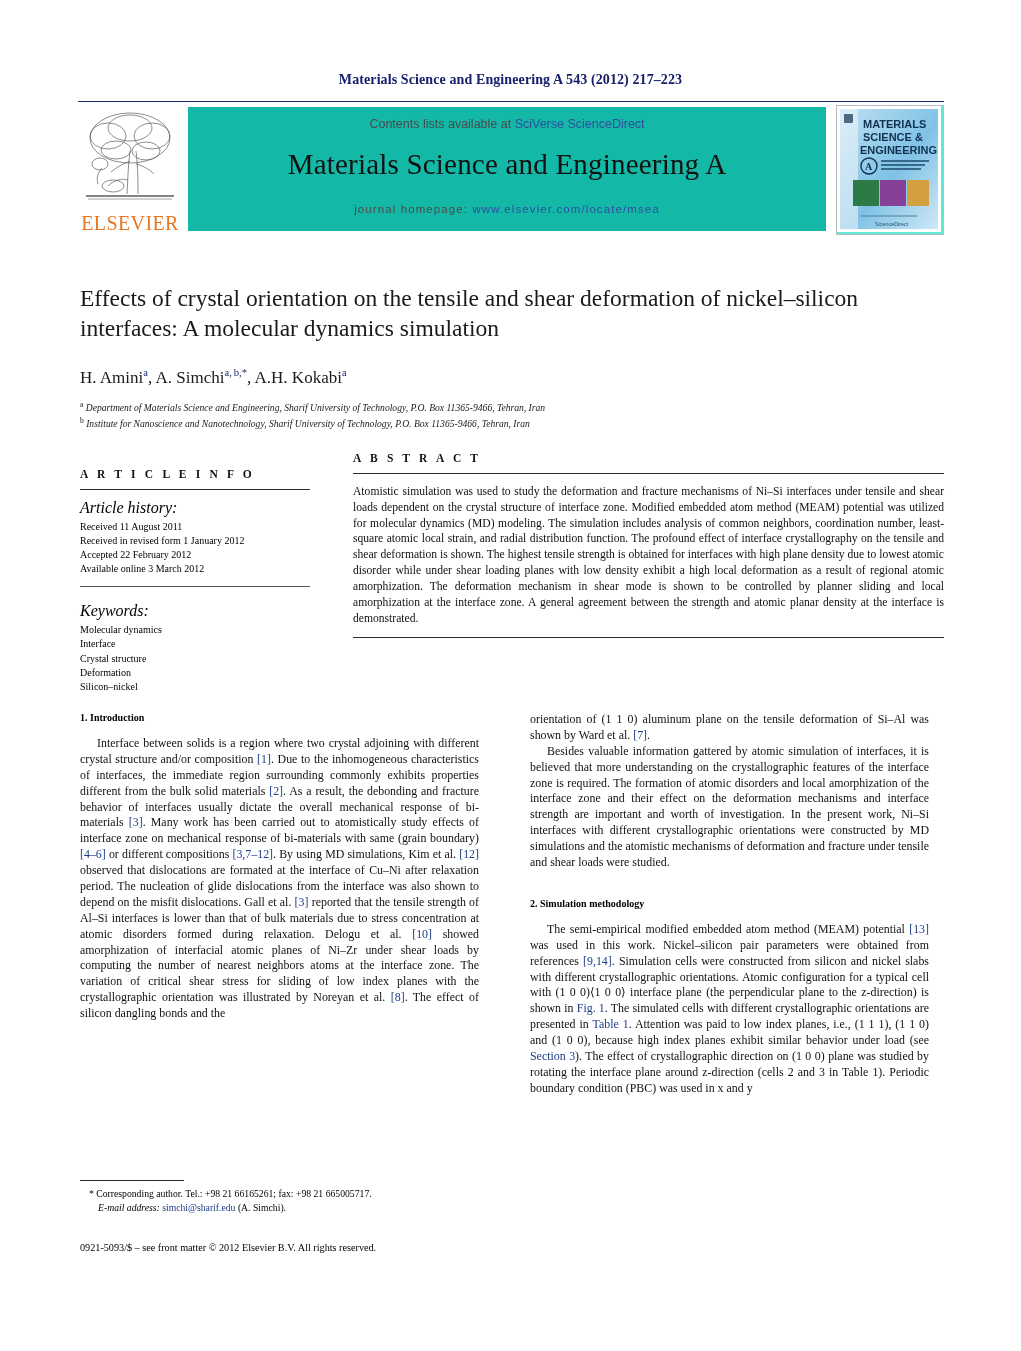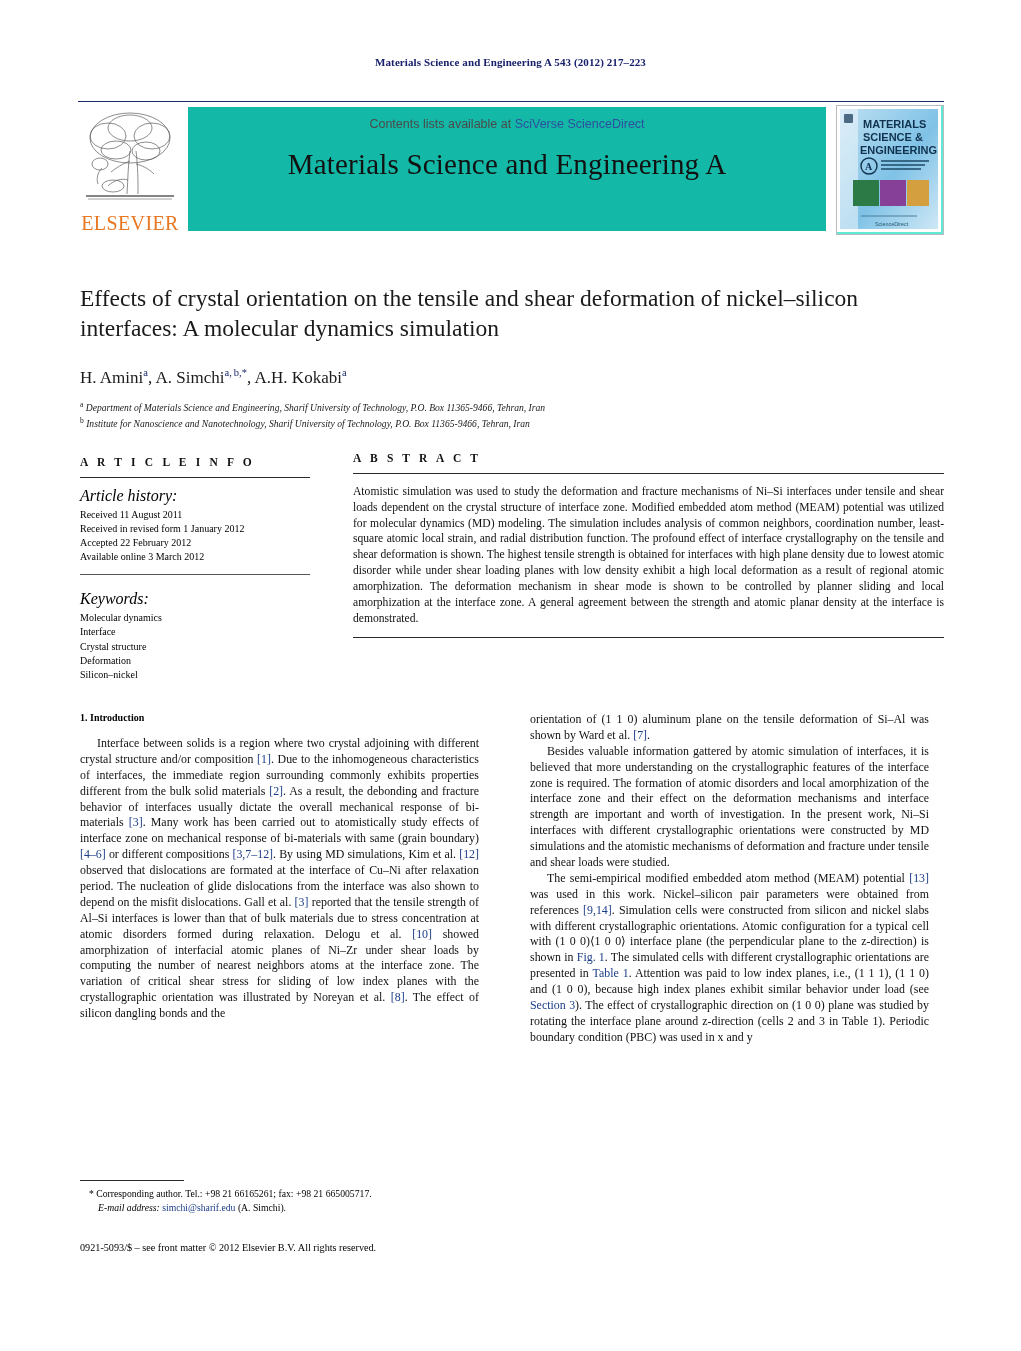--- a/index.html
+++ b/index.html
@@ -18,27 +18,27 @@
   .page {
     position: relative;
     width: 1021px;
     height: 1351px;
     background: #fff;
   }
 
   
   .running-head {
     position: absolute;
-    top: 56px;
+    top: 72px;
     left: 0;
     width: 1021px;
     text-align: center;
     font-family: "Liberation Serif", serif;
     font-weight: bold;
-    font-size: 11px;
+    font-size: 14px;
     color: #18206b;
     letter-spacing: 0.1px;
   }
 
   
   .masthead {
     position: absolute;
     top: 101px;
     left: 78px;
     width: 866px;
@@ -136,21 +136,21 @@
     font-family: "Liberation Serif", serif;
     font-style: italic;
     font-size: 9.6px;
     line-height: 1.5;
     color: #1a1a1a;
   }
   .affil sup { font-style: normal; font-size: 7.5px; }
 
   
   .info-abstract { position: absolute; left: 80px; top: 452px; width: 864px; }
-  .col-info { position: absolute; left: 0; top: 4px; width: 230px; }
+  .col-info { position: absolute; left: 0; top: 16px; width: 230px; }
   .col-abs  { position: absolute; left: 273px; top: 0; width: 591px; }
 
   .sec-head {
     font-family: "Liberation Serif", serif;
     font-weight: bold;
     font-size: 11.5px;
     letter-spacing: 3.2px;
     color: #111;
   }
   .rule { border-top: 1px solid #2b2b2b; margin-top: 9px; }
@@ -272,20 +272,21 @@
           </g>
           <line x1="8" y1="90" x2="96" y2="90" stroke="#5c5c5c" stroke-width="1.4"></line>
           <line x1="10" y1="93" x2="94" y2="93" stroke="#8b8b8b" stroke-width="0.8"></line>
         </svg>
         <div class="elsevier-word">ELSEVIER</div>
       </div>
 
       <div class="grey-band">
         <div class="contents-line"><span>Contents lists available at </span><span class="sd-link">SciVerse ScienceDirect</span></div>
         <div class="journal-title">Materials Science and Engineering A</div>
+        <div class="homepage-line"><span>journal homepage: </span><span class="hp-url">www.elsevier.com/locate/msea</span></div>
       </div>
 
       <div class="cover-thumb">
         <svg width="104" height="126" viewBox="0 0 104 126">
           <defs>
             <linearGradient id="skyg" x1="0" y1="0" x2="1" y2="1">
               <stop offset="0%" stop-color="#bfe0f2"></stop>
               <stop offset="55%" stop-color="#7fc2e6"></stop>
               <stop offset="100%" stop-color="#cfe8f6"></stop>
             </linearGradient>
@@ -362,20 +363,21 @@
   <div class="body-cols">
 
     <div class="bcol bcol-left">
       <div class="body-head">1.  Introduction</div>
       <p class="bp" style="text-indent:17px"><span>Interface between solids is a region where two crystal adjoining with different crystal structure and/or composition </span><span class="ref">[1]</span><span>. Due to the inhomogeneous characteristics of interfaces, the immediate region surrounding commonly exhibits properties different from the bulk solid materials </span><span class="ref">[2]</span><span>. As a result, the debonding and fracture behavior of interfaces usually dictate the overall mechanical response of bi-materials </span><span class="ref">[3]</span><span>. Many work has been carried out to atomistically study effects of interface zone on mechanical response of bi-materials with same (grain boundary) </span><span class="ref">[4–6]</span><span> or different compositions </span><span class="ref">[3,7–12]</span><span>. By using MD simulations, Kim et al. </span><span class="ref">[12]</span><span> observed that dislocations are formated at the interface of Cu–Ni after relaxation period. The nucleation of glide dislocations from the interface was also shown to depend on the misfit dislocations. Gall et al. </span><span class="ref">[3]</span><span> reported that the tensile strength of Al–Si interfaces is lower than that of bulk materials due to stress concentration at atomic disorders formed during relaxation. Delogu et al. </span><span class="ref">[10]</span><span> showed amorphization of interfacial atomic planes of Ni–Zr under shear loads by computing the number of nearest neighbors atoms at the interface zone. The variation of critical shear stress for sliding of low index planes with the crystallographic orientation was illustrated by Noreyan et al. </span><span class="ref">[8]</span><span>. The effect of silicon dangling bonds and the</span></p>
     </div>
 
     <div class="bcol bcol-right">
       <p class="bp"><span>orientation of (1 1 0) aluminum plane on the tensile deformation of Si–Al was shown by Ward et al. </span><span class="ref">[7]</span><span>.</span></p>
       <p class="bp">Besides valuable information gattered by atomic simulation of interfaces, it is believed that more understanding on the crystallographic features of the interface zone is required. The formation of atomic disorders and local amorphization of the interface zone and their effect on the deformation mechanisms and interface strength are important and worth of investigation. In the present work, Ni–Si interfaces with different crystallographic orientations were constructed by MD simulations and the atomistic mechanisms of deformation and fracture under tensile and shear loads were studied.</p>
+      <div class="body-head spaced">2.  Simulation methodology</div>
       <p class="bp" style="text-indent:17px"><span>The semi-empirical modified embedded atom method (MEAM) potential </span><span class="ref">[13]</span><span> was used in this work. Nickel–silicon pair parameters were obtained from references </span><span class="ref">[9,14]</span><span>. Simulation cells were constructed from silicon and nickel slabs with different crystallographic orientations. Atomic configuration for a typical cell with (1 0 0)⟨1 0 0⟩ interface plane (the perpendicular plane to the z-direction) is shown in </span><span class="ref">Fig. 1</span><span>. The simulated cells with different crystallographic orientations are presented in </span><span class="ref">Table 1</span><span>. Attention was paid to low index planes, i.e., (1 1 1), (1 1 0) and (1 0 0), because high index planes exhibit similar behavior under load (see </span><span class="ref">Section 3</span><span>). The effect of crystallographic direction on (1 0 0) plane was studied by rotating the interface plane around z-direction (cells 2 and 3 in Table 1). Periodic boundary condition (PBC) was used in x and y</span></p>
     </div>
 
   </div>
 
   <div class="footnote">
     <div class="fn-rule"></div>
     <div class="fn-line"><span>*</span><span> Corresponding author. Tel.: +98 21 66165261; fax: +98 21 665005717.</span></div>
     <div class="fn-line" style="padding-left:27px"><span class="em">E-mail address:</span> <span class="fn-mail">simchi@sharif.edu</span><span> (A. Simchi).</span></div>
   </div>

